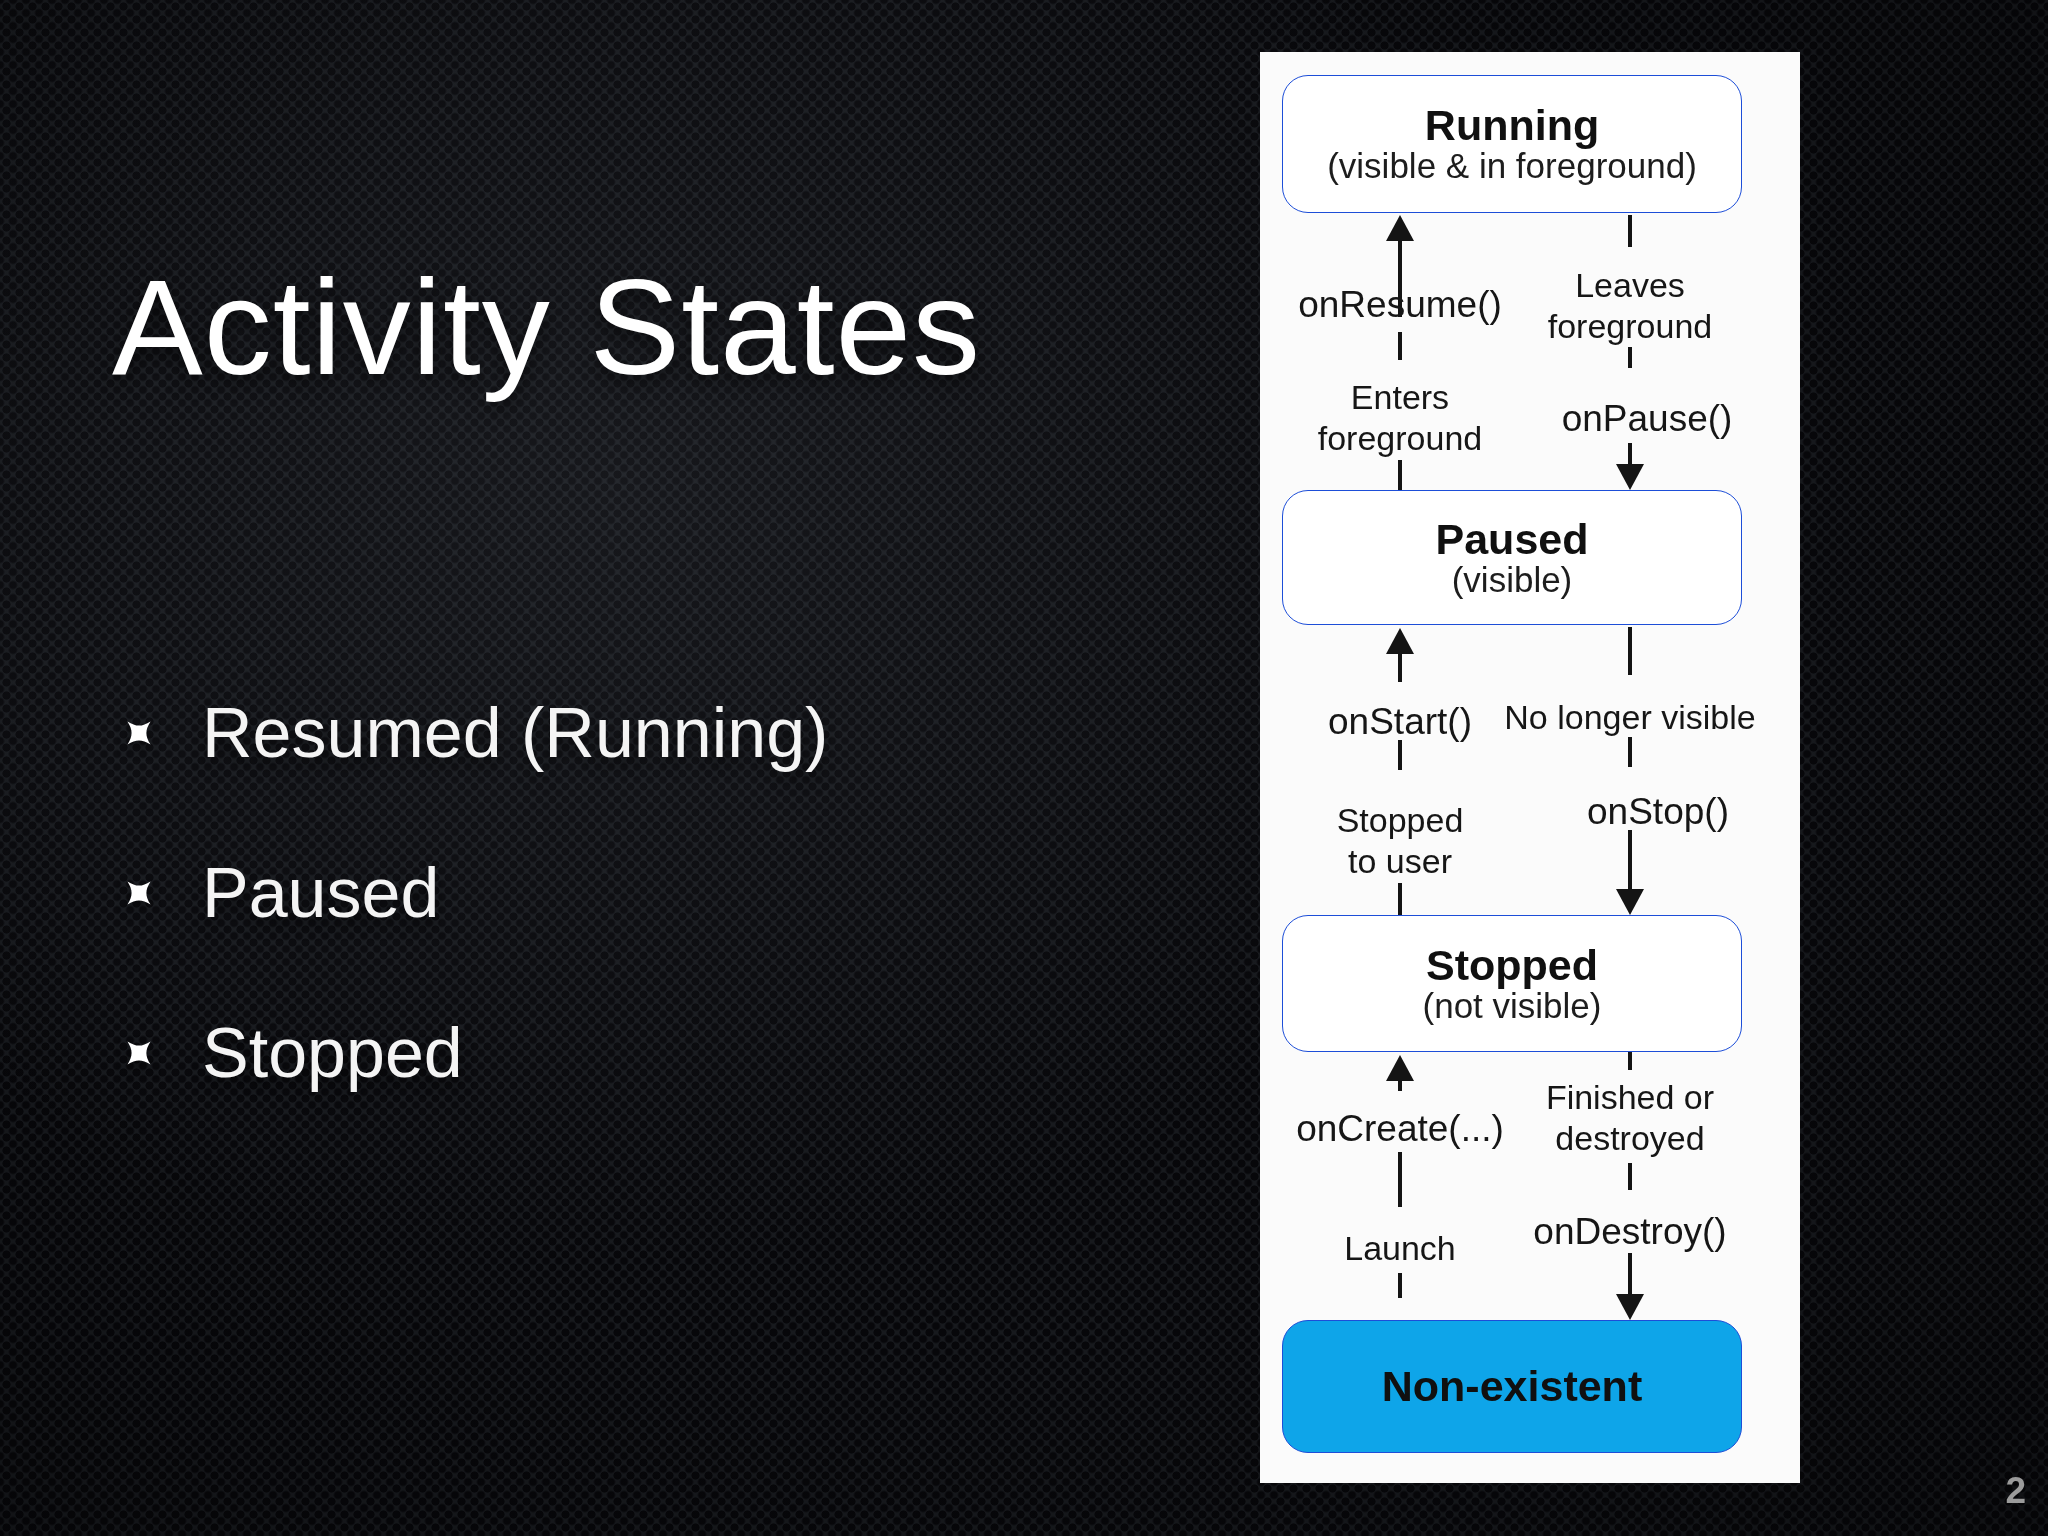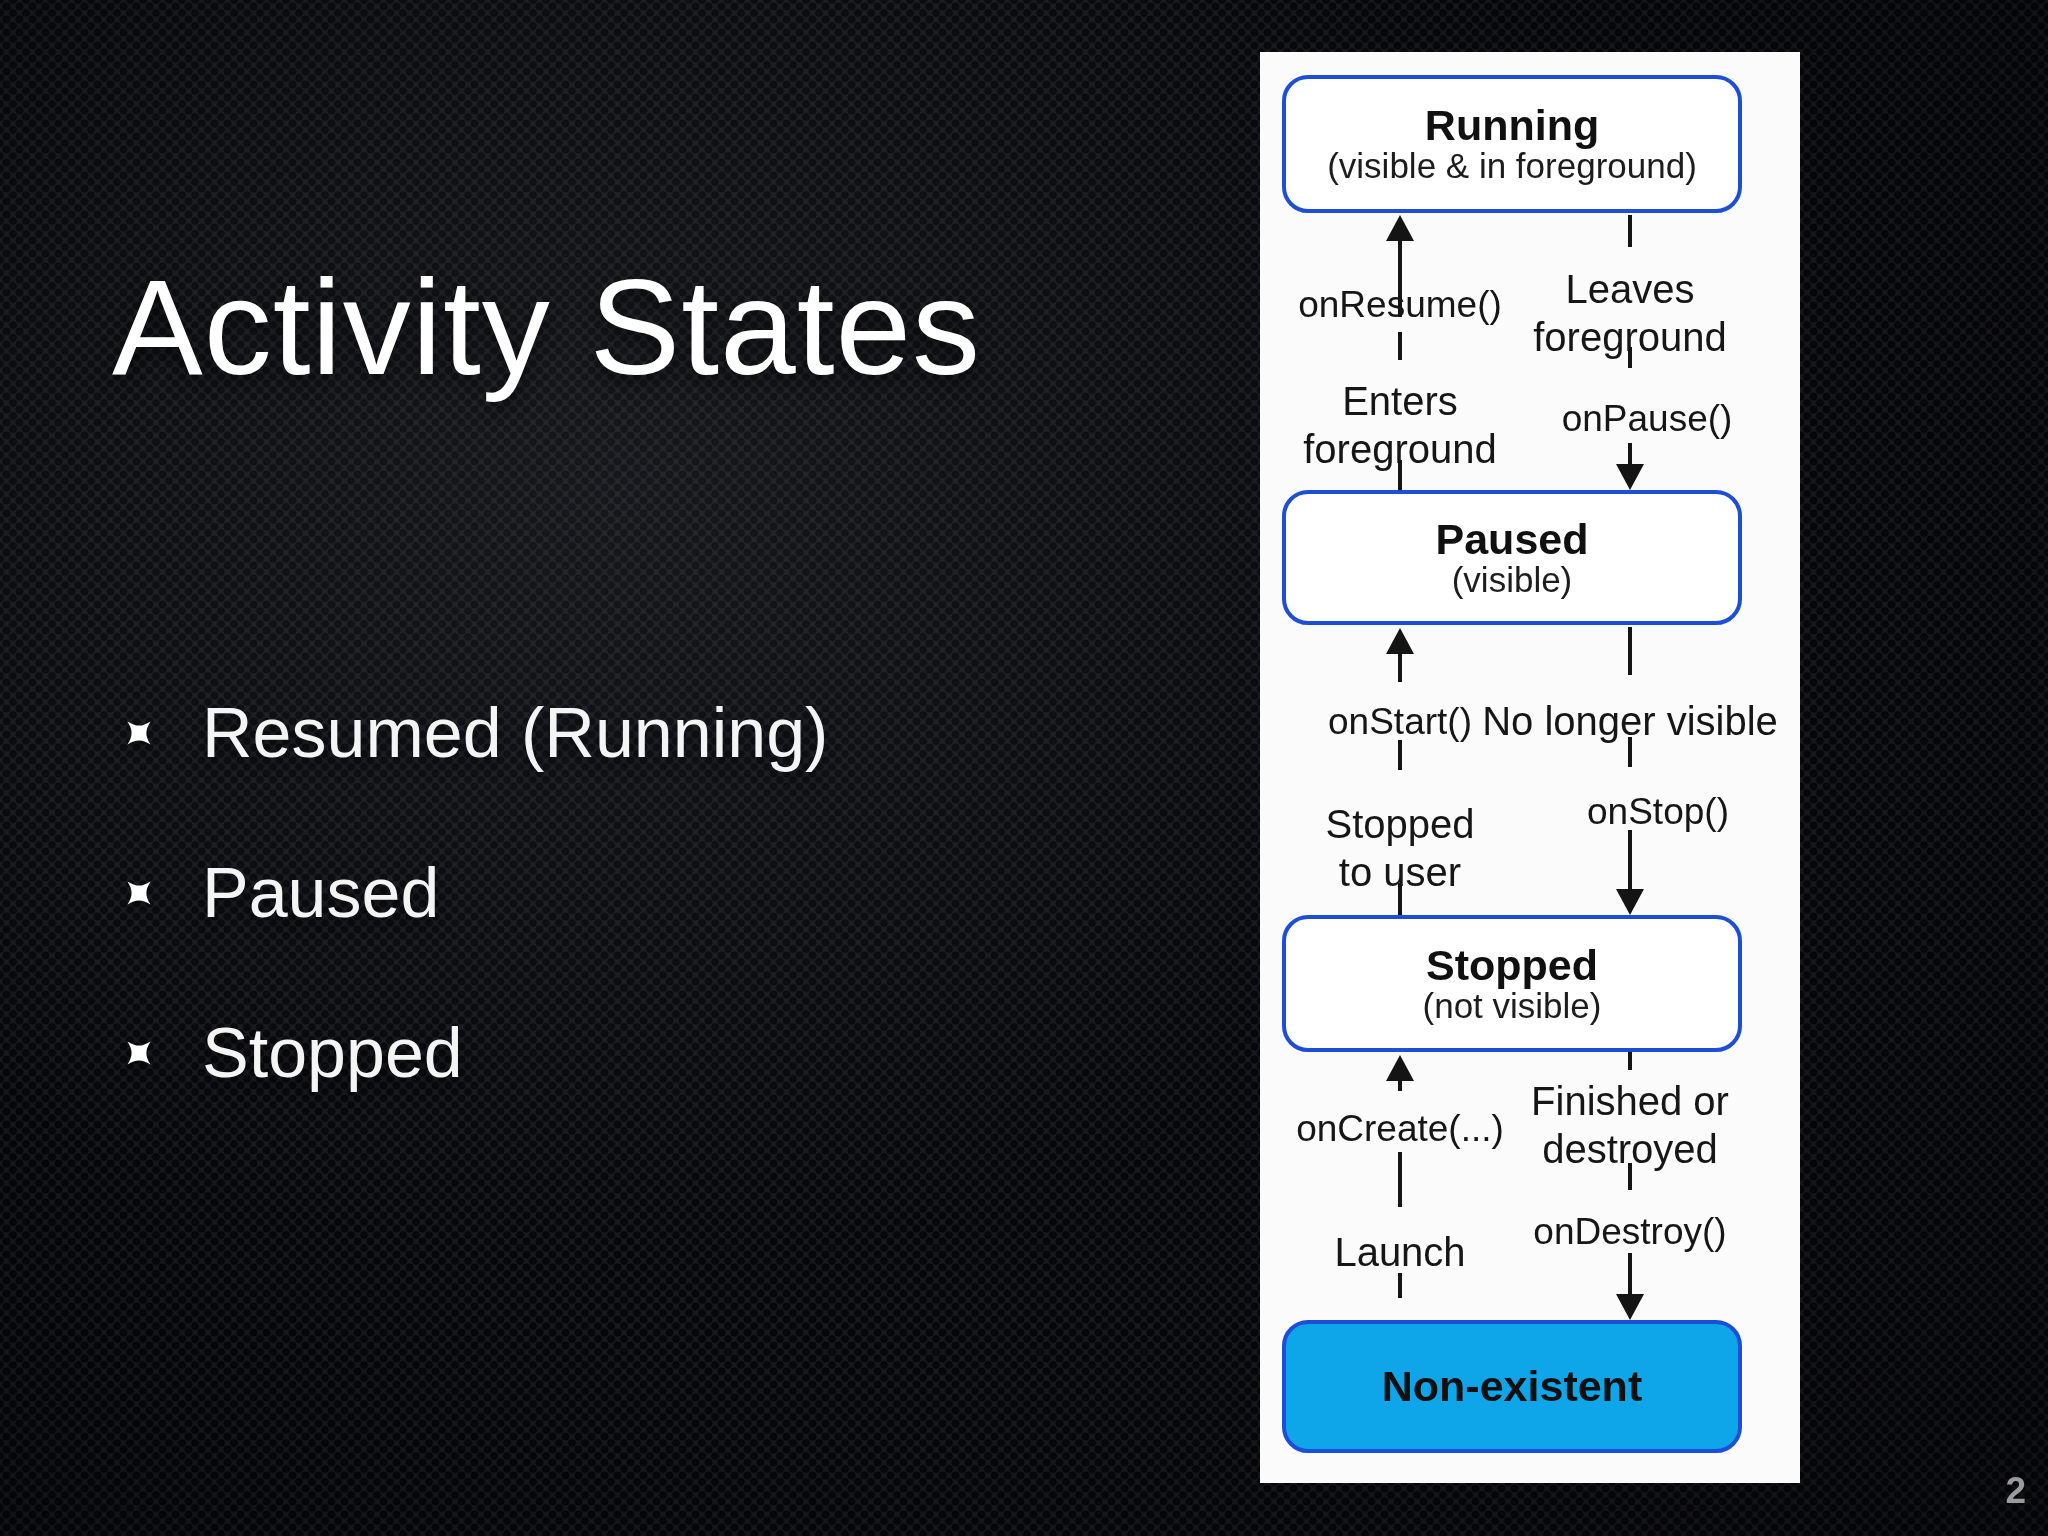--- a/index.html
+++ b/index.html
@@ -18,34 +18,34 @@
   .bullets{position:absolute;left:122px;top:694px;list-style:none;margin:0;padding:0;}
   .brow{display:flex;align-items:center;gap:46px;height:78px;margin-bottom:82px;}
   .bullet-icon{width:34px;height:34px;flex:0 0 34px;display:inline-block;}
   .bullet-icon svg{width:34px;height:34px;display:block;
     filter:drop-shadow(0 5px 6px rgba(0,0,0,.5));}
   .btext{font-size:70px;color:#f4f4f4;text-shadow:0 8px 14px rgba(0,0,0,.55);white-space:nowrap;text-align:right;}
   .pageno{position:absolute;right:22px;bottom:24px;font-size:37px;font-weight:700;color:#9b9b9b;}
 
   .panel{position:absolute;left:1260px;top:52px;width:540px;height:1431px;background:#fbfbfb;}
   .state{position:absolute;left:22px;width:460px;box-sizing:border-box;
-    border:4px solid #1d4ed8;border-radius:26px;background:#ffffff;
+    border:1px solid #1d4ed8;border-radius:26px;background:#ffffff;
     display:flex;flex-direction:column;align-items:center;justify-content:center;}
   .state .nm{font-size:43px;font-weight:700;color:#101010;line-height:1.05;}
   .state .sub{font-size:35px;color:#1d1d1d;line-height:1.05;}
   .state.gray{background:#0ea5e9;}
   .vline{position:absolute;width:4px;background:#141414;transform:translateX(-50%);}
   .arrow-up{position:absolute;transform:translateX(-50%);width:0;height:0;
     border-left:14px solid transparent;border-right:14px solid transparent;
     border-bottom:26px solid #141414;}
   .arrow-down{position:absolute;transform:translateX(-50%);width:0;height:0;
     border-left:14px solid transparent;border-right:14px solid transparent;
     border-top:26px solid #141414;}
   .elabel{position:absolute;transform:translateX(-50%);text-align:center;
-    font-size:40px;line-height:1.2;color:#161616;}
+    font-size:34px;line-height:1.2;color:#161616;}
   .cb{font-weight:400;font-size:37px;white-space:nowrap;}
   .w150{width:150px;} .w200{width:200px;} .w230{width:230px;text-align:center;} .nowrap{white-space:nowrap;}
 </style>
 </head>
 <body>
 
 <div class="slide">
 
   <h1 class="title">Activity States</h1>
 

